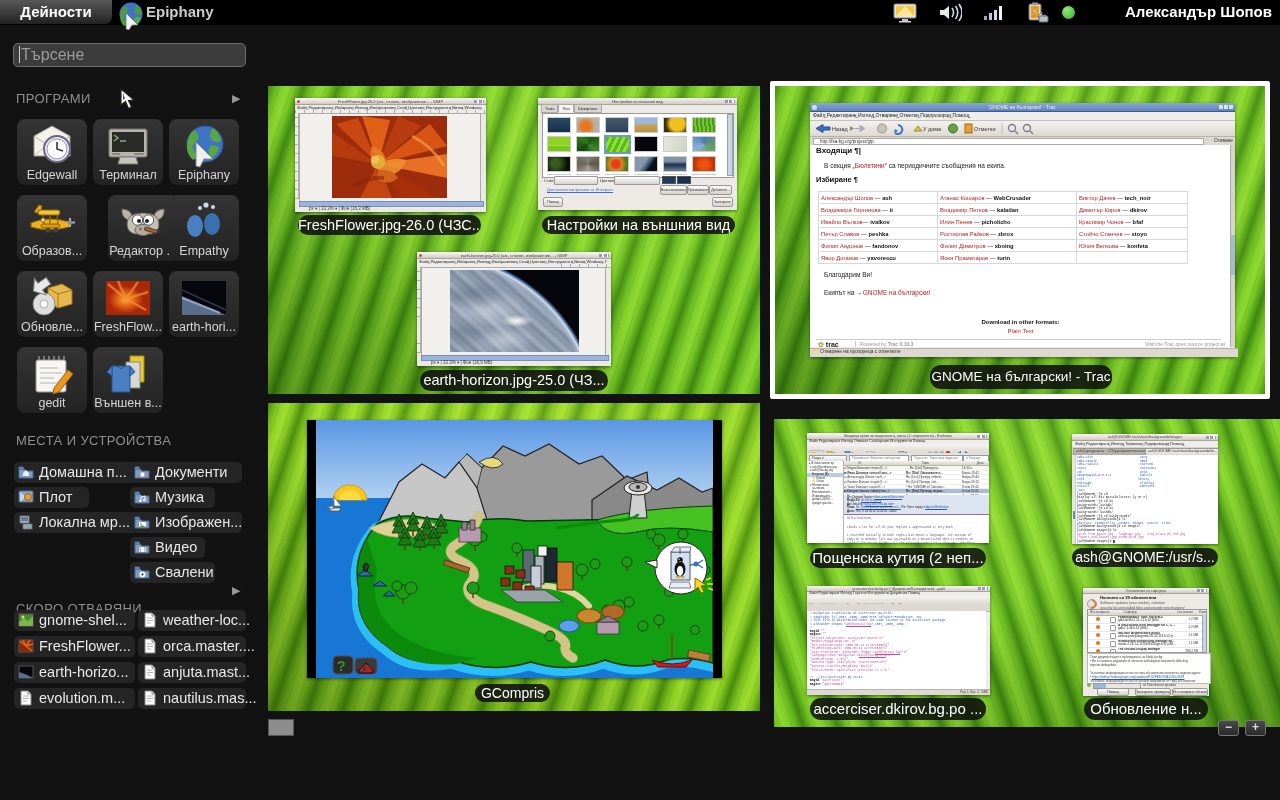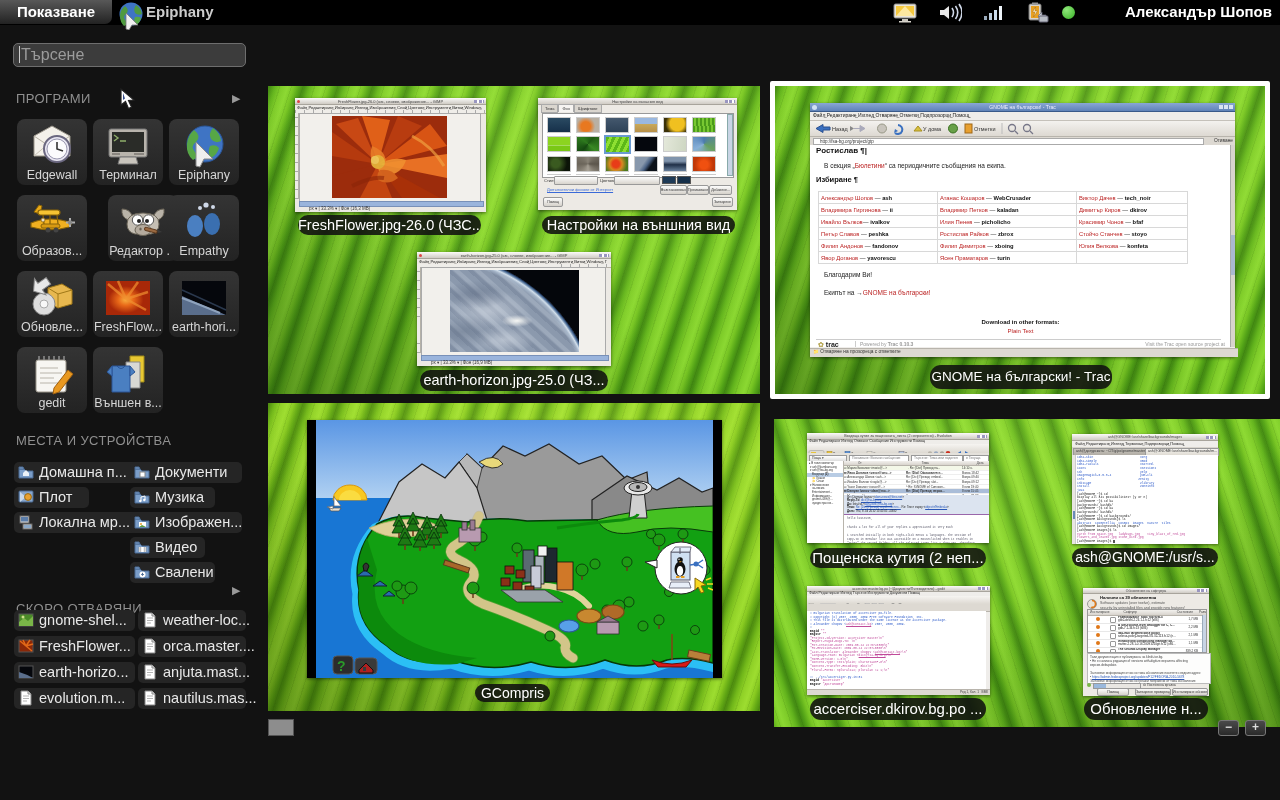--- a/index.html
+++ b/index.html
@@ -92,21 +92,21 @@
 #wsind{position:absolute;left:268px;top:719px;width:24px;height:15px;background:#8d8d8d;
   border:1px solid #555;}
 .zbtn{position:absolute;top:720px;width:19px;height:14px;background:linear-gradient(#4a4a4a,#2a2a2a);
   border:1px solid #777;border-radius:3px;color:#ddd;font-size:12px;font-weight:bold;
   text-align:center;line-height:13px;}
 </style>
 </head>
 <body>
 
 <div id="topbar">
- <div id="activities">Показване</div>
+ <div id="activities">Дейности</div>
  <svg style="position:absolute;left:117px;top:1px;" width="29" height="29" viewBox="0 0 29 29">
    <circle cx="14" cy="13" r="11.5" fill="#3f74c4"></circle>
    <path d="M8 5 q5 4 1 8 q-4 3 0 7 q3 3 -2 5 q-4-4 -4-10 q0-6 5-10z" fill="#4f9a40"></path>
    <path d="M19 4 q5 3 6 9 q-4 2 -7-1 q-2-4 1-8z" fill="#4f9a40"></path>
    <path d="M18 16 q4-1 6 1 q-1 5 -5 7 q-3-4 -1-8z" fill="#57a746"></path>
    <path d="M9 28 L9 12 L21 24 L15 24 L12 29 Z" fill="#f0f0f0" stroke="#777" stroke-width="0.8"></path>
  </svg>
  <div id="apptitle">Epiphany</div>
  <svg style="position:absolute;left:893px;top:3px;" width="26" height="20" viewBox="0 0 26 20">
    <rect x="1" y="1" width="22" height="14" rx="1.5" fill="#e8e4da" stroke="#888"></rect>
@@ -506,21 +506,21 @@
           <line x1="220" y1="10" x2="223" y2="13" stroke="#778" stroke-width="1.3"></line>
     </svg>
   </div>
 
   <div style="position:absolute;left:0;top:34px;width:100%;height:8px;background:#ddd9d2;">
     <div style="position:absolute;left:3px;top:1px;width:383px;height:5px;background:#fff;border:1px solid #aaa;font-size:4.5px;color:#333;padding-left:6px;">http://fsa-bg.org/project/gtp</div>
     <div style="position:absolute;right:2px;top:1px;font-size:4.8px;color:#333;">Отиване</div>
   </div>
 
   <div style="position:absolute;left:0;top:42px;width:421px;height:202px;background:#fff;overflow:hidden;">
-    <div style="position:absolute;left:6px;top:1px;font-size:8px;font-weight:bold;color:#111;">Ростислав ¶|</div>
+    <div style="position:absolute;left:6px;top:1px;font-size:8px;font-weight:bold;color:#111;">Входящи ¶|</div>
     <div style="position:absolute;left:14px;top:17px;font-size:6.5px;color:#222;">В секция „<span style="color:#b22;">Бюлетини</span>“ са периодичните съобщения на екипа.</div>
     <div style="position:absolute;left:6px;top:30px;font-size:7.5px;font-weight:bold;color:#111;">Избиране ¶</div>
     <table style="position:absolute;left:8px;top:46px;width:370px;border-collapse:collapse;font-size:5.8px;">
       <tbody>
             <tr>
         <td class="tc"><span class="rl">Александър Шопов</span> — <b>ash</b></td>
         <td class="tc"><span class="rl">Атанас Кошаров</span> — <b>WebCrusader</b></td>
         <td class="tc"><span class="rl">Виктор Дачев</span> — <b>tech_noir</b></td>
       </tr>
             <tr>

